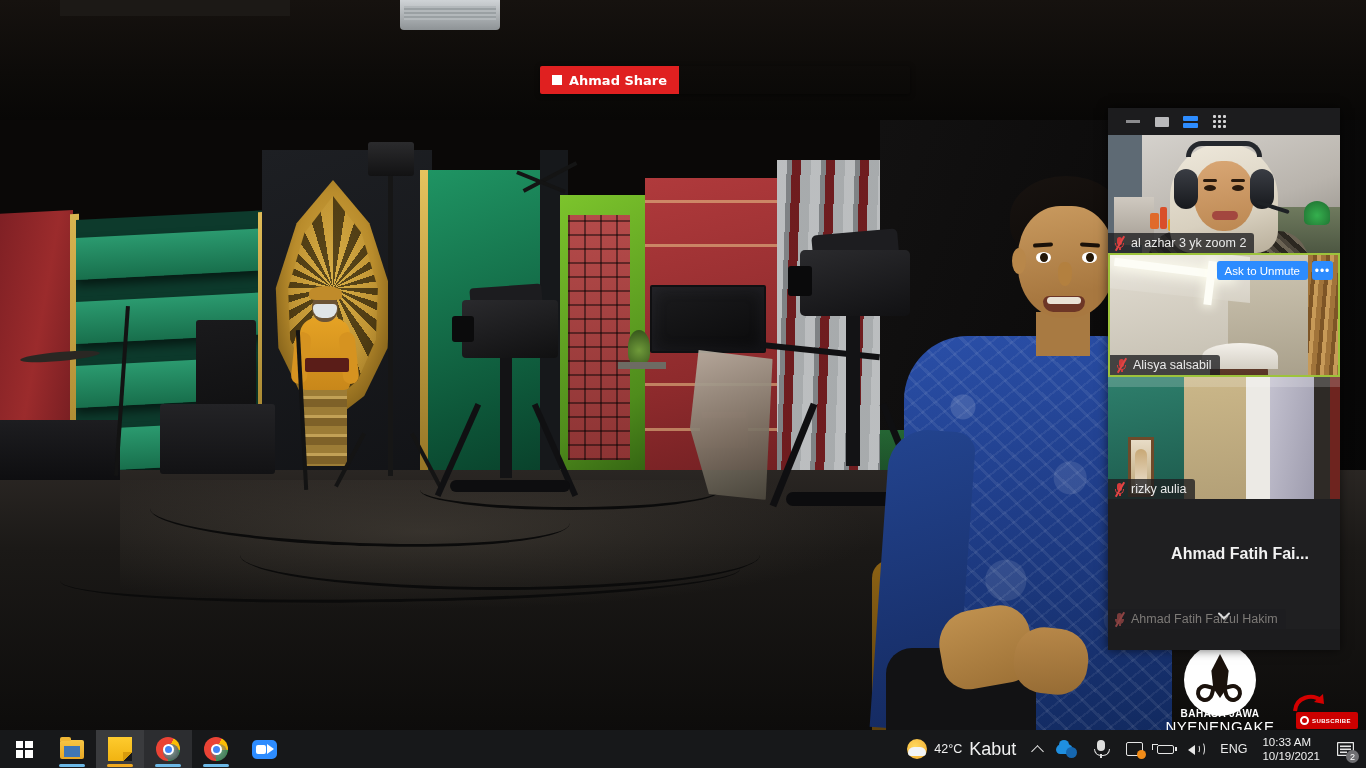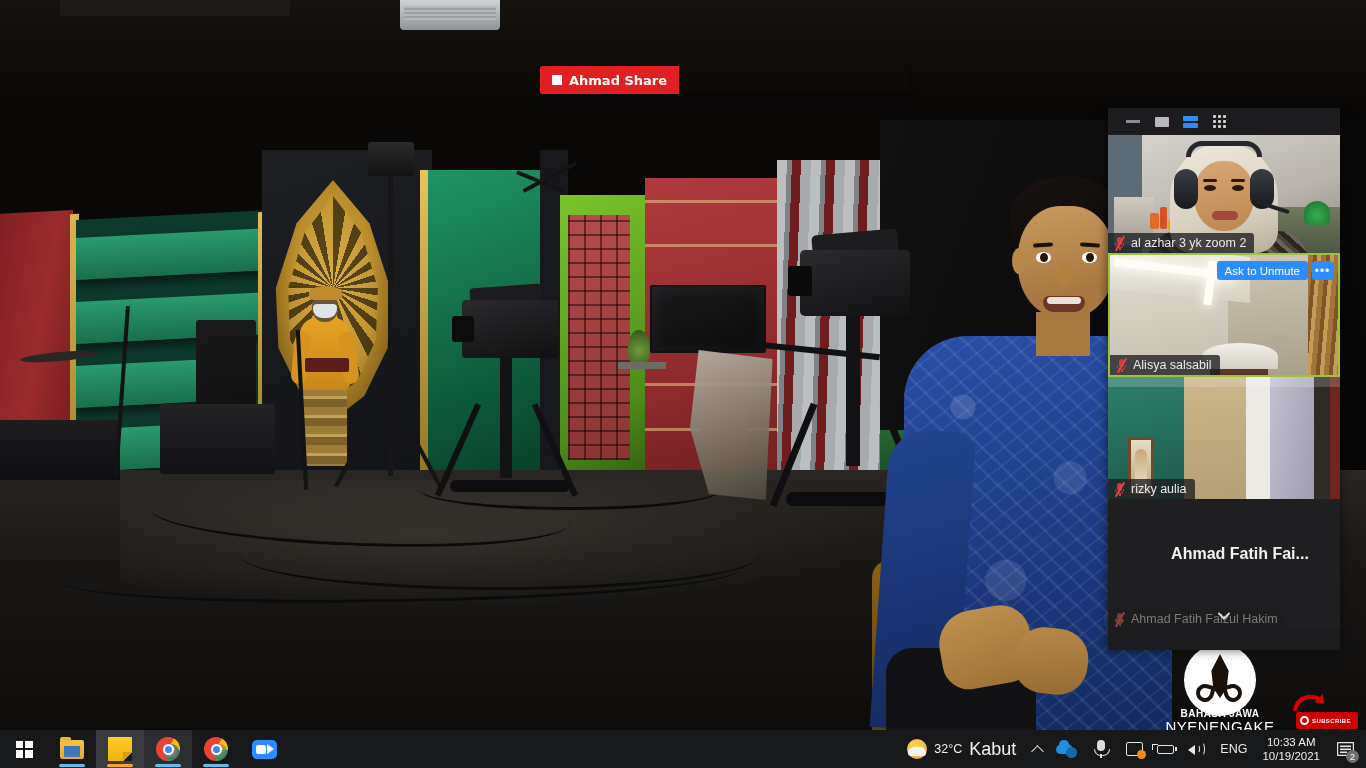--- a/index.html
+++ b/index.html
@@ -378,21 +378,21 @@
   .tb-item.active2 { background:#3a3b3e; }
   .tb-underline { position:absolute; bottom:1px; left:11px; width:26px; height:3px;
     background:#6cb8e6; border-radius:2px; }
   .tb-right { margin-left:auto; display:flex; align-items:center; height:38px; padding-right:4px; gap:0; }
   .tr-item { height:38px; display:flex; align-items:center; padding:0 7px; color:#eaeaea; font-size:12.5px; }
   .weather { display:flex; align-items:center; gap:7px; padding:0 10px 0 6px; }
   .wi-sun { width:20px; height:20px; background: radial-gradient(circle at 40% 38%, #ffd95e, #f0a82c);
     border-radius:50%; position:relative; }
   .wi-sun:after { content:""; position:absolute; left:1px; bottom:3px; width:18px; height:9px;
     background:#f2f4f6; border-radius:9px 9px 5px 5px; }
-  .clock { display:flex; flex-direction:column; align-items:center; justify-content:center;
+  .clock { display:flex; flex-direction:column; align-items:flex-start; justify-content:center;
     height:25px; padding:0 8px; color:#f0f0f0; font-size:11.5px; line-height:14px; }
   .notif { width:34px; height:38px; display:flex; align-items:center; justify-content:center; position:relative; }
   .notif-badge { position:absolute; right:3px; bottom:5px; width:13px; height:13px;
     background:#6f6f72; color:#fff; border-radius:50%; font-size:9px;
     display:flex; align-items:center; justify-content:center; }
 
   
   .win-logo { width:17px; height:17px; display:grid; grid-template-columns:1fr 1fr;
     grid-template-rows:1fr 1fr; gap:2.2px; }
   .win-logo i { background:#fff; display:block; }
@@ -755,21 +755,21 @@
       </div>
 
       <div class="tb-item">
         <span class="zoomapp"></span>
       </div>
     </div>
 
     <div class="tb-right">
       <div class="weather">
         <span class="wi-sun"></span>
-        <span style="color:#f0f0f0;font-size:12.5px">32°C</span>
+        <span style="color:#f0f0f0;font-size:12.5px">42°C</span>
         <span style="color:#f0f0f0;font-size:18px">Kabut</span>
       </div>
 
       <div class="tr-item">
         <span class="chev-up"></span>
       </div>
 
       <div class="tr-item">
         <span class="onedrive">
           <i class="od-cloud"></i>

